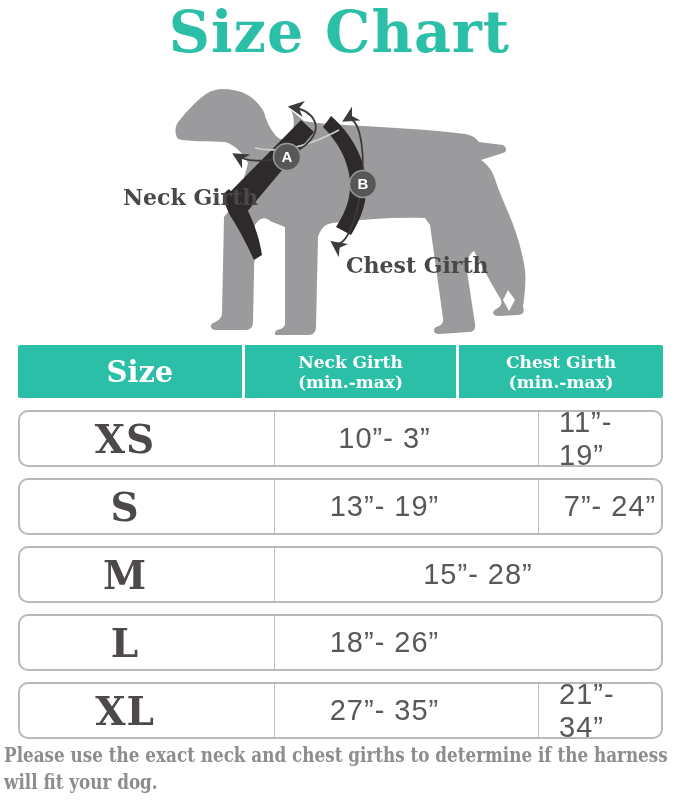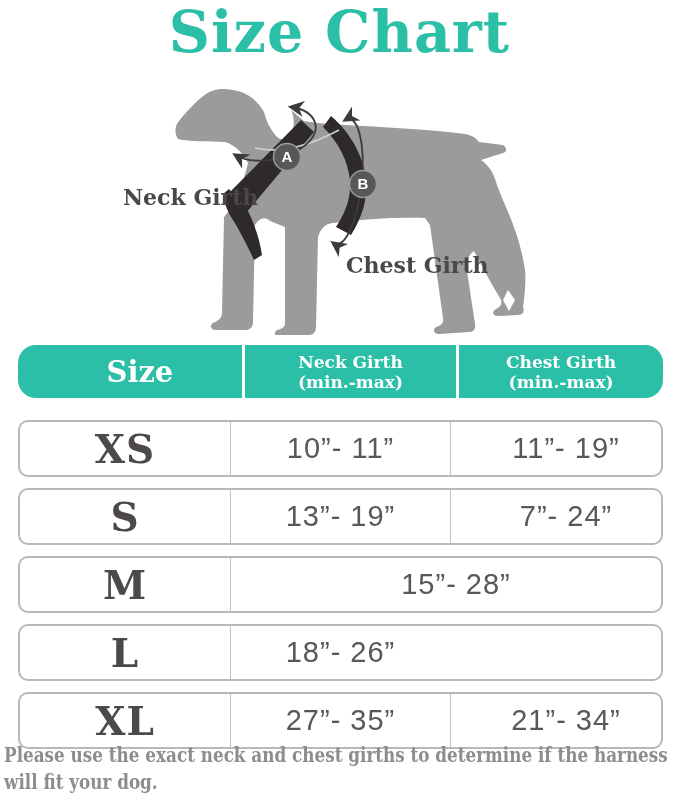--- a/index.html
+++ b/index.html
@@ -8,31 +8,31 @@
   .title{position:absolute;top:-2px;left:0;width:679px;text-align:center;
          font-family:"DejaVu Serif",serif;font-weight:bold;font-size:57px;
          letter-spacing:1px;color:#2bbfa7;}
   .diagram{position:absolute;left:105px;top:85px;width:465px;height:250px;}
   .dia-label{position:absolute;font-family:"DejaVu Serif",serif;font-weight:bold;
              font-size:22px;color:#4a4748;white-space:nowrap;}
   .neck-label{left:123px;top:184px;}
   .chest-label{left:346px;top:252px;}
 
   .size-table{position:absolute;left:18px;top:345px;width:645px;}
-  .thead{display:flex;height:53px;background:#2bbfa7;border-radius:18px;
-         color:#ffffff;align-items:center;margin-bottom:22px;padding-left:20px;}
+  .thead{display:flex;height:53px;background:#2bbfa7;border-radius:2px;
+         color:#ffffff;align-items:center;margin-bottom:12px;padding-left:20px;}
   .thead .c1{width:212px;display:flex;align-items:center;justify-content:center;
              font-weight:bold;font-size:29px;}
   .thead .c2,.thead .c3{display:flex;flex-direction:column;align-items:center;
              justify-content:center;border-left:3px solid #ffffff;height:100%;
              font-weight:bold;font-size:17px;line-height:20px;}
   .thead .c2{width:220px;}
   .thead .c3{width:212px;}
   .trow{display:flex;height:57px;border:2px solid #b9b9b9;border-radius:10px;
-        box-sizing:border-box;background:#ffffff;margin-bottom:11px;align-items:stretch;}
+        box-sizing:border-box;background:#ffffff;margin-bottom:11px;align-items:stretch;gap:44px;}
   .trow .c1{width:210px;display:flex;align-items:center;justify-content:center;
         font-weight:bold;font-size:39px;color:#4d494b;letter-spacing:1px;}
   .trow .c2,.trow .c3{display:flex;align-items:center;justify-content:center;
         border-left:1px solid #c3c3c3;
         font-family:"Liberation Sans",sans-serif;font-size:29px;color:#58585a;
         letter-spacing:1px;}
   .trow .c2{width:219px;}
   .trow .c3{flex:1;padding-left:20px;}
 
   .footer{position:absolute;left:4px;top:742px;width:675px;
@@ -143,21 +143,21 @@
         <span>(min.-max)</span>
       </div>
       <div class="c3">
         <span>Chest Girth</span>
         <span>(min.-max)</span>
       </div>
     </div>
 
     <div class="trow">
       <div class="c1">XS</div>
-      <div class="c2">10”- 11”</div>
+      <div class="c2">10”- 3”</div>
       <div class="c3">11”- 19”</div>
     </div>
     <div class="trow">
       <div class="c1">S</div>
       <div class="c2">13”- 19”</div>
       <div class="c3">7”- 24”</div>
     </div>
     <div class="trow">
       <div class="c1">M</div>
       <div class="c3">15”- 28”</div>

